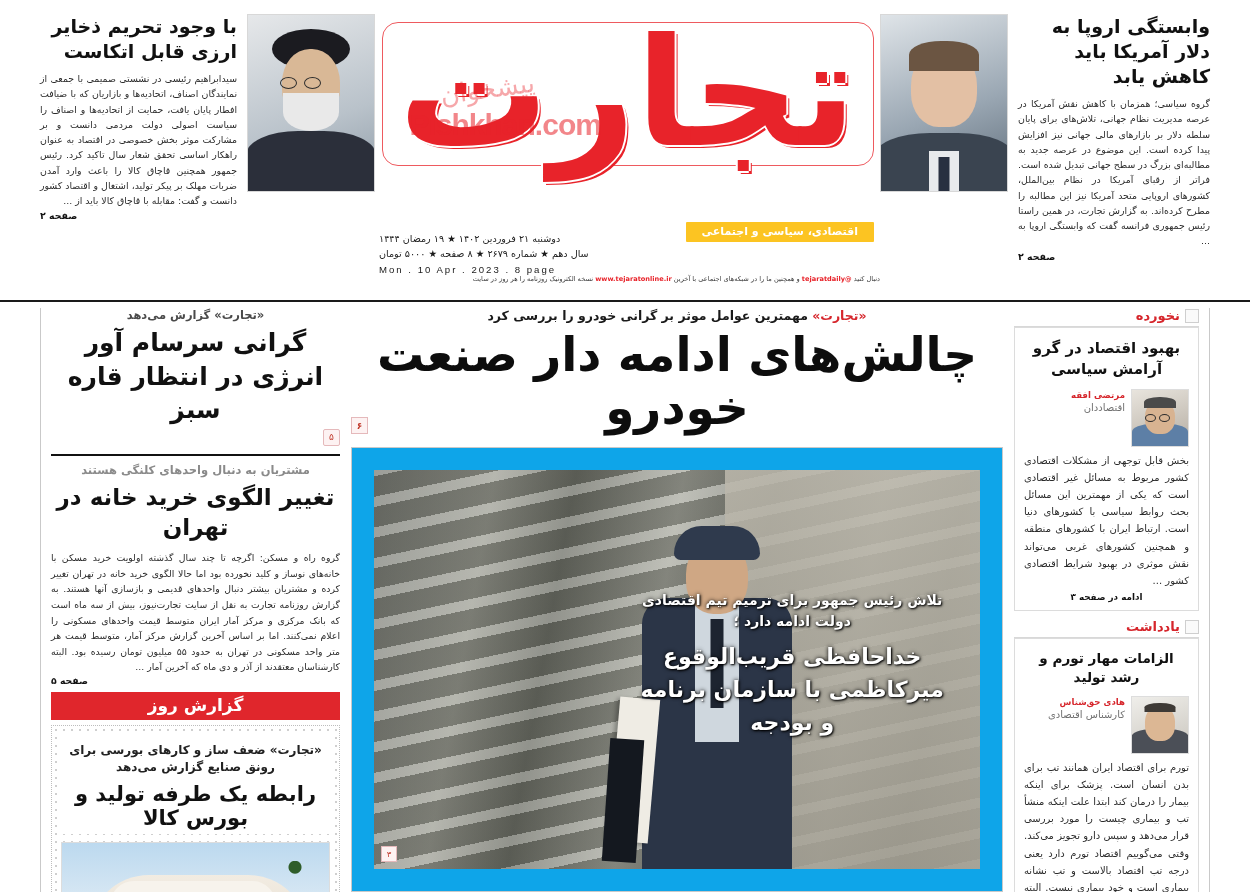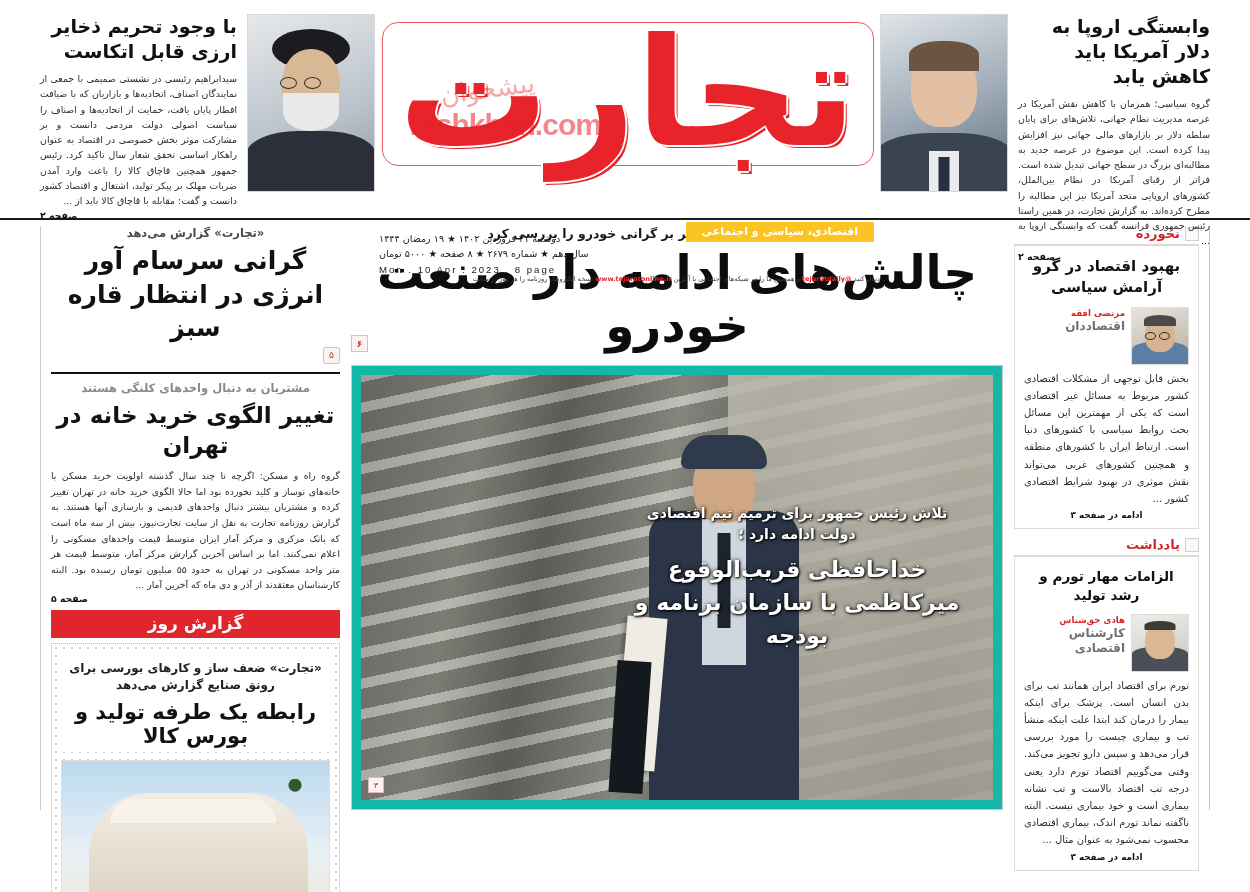--- a/index.html
+++ b/index.html
@@ -18,21 +18,21 @@
     width: 1250px;
     height: 892px;
     position: relative;
     background: #fff;
     padding: 0;
   }
 
   
   .masthead {
     position: relative;
-    height: 220px;
+    height: 302px;
     display: flex;
     flex-direction: row-reverse;
     align-items: flex-start;
     padding: 8px 40px 0 40px;
     border-bottom: 2.5px solid #1a1a1a;
   }
 
   
   .teaser {
     width: 335px;
@@ -351,22 +351,22 @@
     width: 17px; height: 17px;
     border: 1px solid #e5b9bb;
     background: #fdf2f2;
     color: #c0392b;
     font-size: 9px;
     display: flex; align-items: center; justify-content: center;
   }
   .lead-photo-frame {
     margin-top: 7px;
     border: 1px solid #c9c9c9;
-    background: #14b8a6;
-    padding: 9px;
+    background: #0ea5e9;
+    padding: 22px;
     flex: 1 1 auto;
     position: relative;
   }
   .lead-photo {
     width: 100%; height: 100%;
     position: relative;
     overflow: hidden;
     background:
       linear-gradient(100deg,#7d7f78 0%,#9fa096 18%,#6f7168 30%,#abaca2 46%,
                       #7a7c73 60%,#b4b5ab 76%,#85877d 88%,#a7a89e 100%);
@@ -521,23 +521,22 @@
   }
   .byline-txt { flex: 1 1 auto; text-align: right; padding-top: 1px;}
   .byline-name {
     color: #d6262c;
     font-size: 8.6px;
     font-weight: bold;
     line-height: 1.3;
   }
   .byline-role {
     color: #707070;
-    font-size: 12px;
+    font-size: 10px;
     line-height: 1.3;
-    font-weight: bold;
   }
   .note-body {
     font-size: 10px;
     line-height: 1.72;
     color: #2b2b2b;
     text-align: justify;
     margin-top: 5px;
   }
   .note-more {
     font-size: 8.8px;

